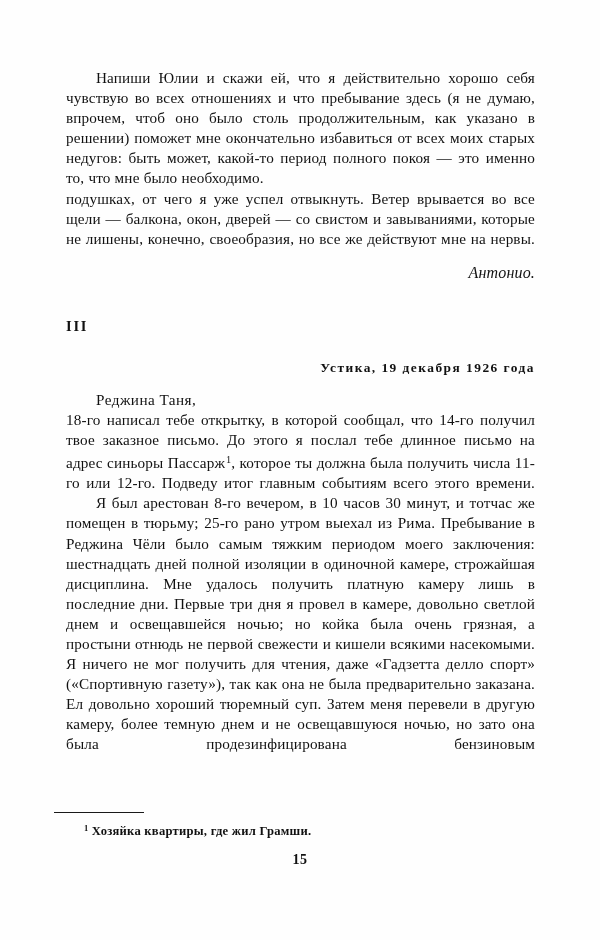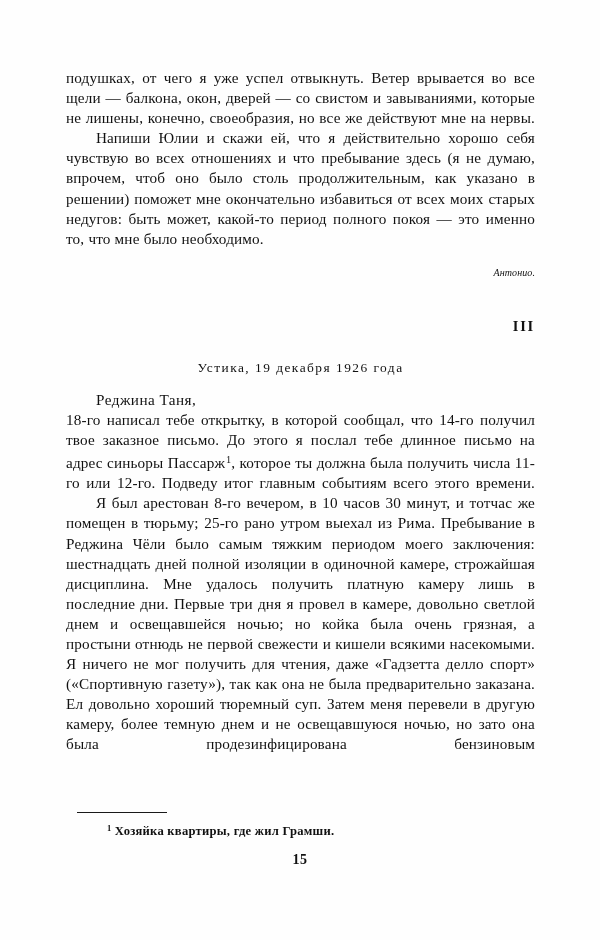--- a/index.html
+++ b/index.html
@@ -48,60 +48,60 @@
   }
 
   p.para.last-justify {
     text-align: justify;
     text-align-last: justify;
   }
 
   .signature {
     margin: 0;
     margin-top: 14px;
-    font-size: 10px;
+    font-size: 16px;
     line-height: 20.1px;
     text-align: right;
     font-style: italic;
     letter-spacing: 0.01em;
   }
 
   .section-number {
     margin: 0;
-    text-align: right;
+    text-align: left;
     font-size: 14.5px;
     font-weight: bold;
     letter-spacing: 0.12em;
     line-height: 20px;
   }
 
   .dateline {
     margin: 0;
-    text-align: center;
+    text-align: right;
     font-size: 13.4px;
-    font-weight: normal;
+    font-weight: bold;
     letter-spacing: 0.11em;
     line-height: 20px;
   }
 
   .salutation {
     margin: 0;
     font-size: 15.2px;
     line-height: 20.1px;
     text-indent: 30px;
     letter-spacing: 0.03em;
   }
 
   .gap-sm  { height: 12px; }
   .gap-md  { height: 33px; }
   .gap-lg  { height: 22px; }
 
   .footnote-zone {
     position: absolute;
-    left: 77px;
+    left: 54px;
     top: 812px;
     width: 469px;
   }
 
   .footnote-rule {
     width: 90px;
     height: 0;
     border-top: 1.6px solid #1a1a1a;
     margin: 0 0 7px 0;
   }
@@ -139,23 +139,23 @@
     letter-spacing: 0.04em;
   }
 </style>
 </head>
 <body>
 
 <div class="page">
 
   <div class="text-block">
 
+    <p class="para">Напиши Юлии и скажи ей, что я действительно хорошо себя чувствую во всех отношениях и что пребывание здесь (я не думаю, впрочем, чтоб оно было столь продолжительным, как указано в решении) поможет мне окончательно избавиться от всех моих старых недугов: быть может, какой-то период полного покоя — это именно то, что мне было необходимо.</p>
+
     <p class="para no-indent last-justify">подушках, от чего я уже успел отвыкнуть. Ветер врывается во все щели — балкона, окон, дверей — со свистом и завываниями, которые не лишены, конечно, своеобразия, но все же действуют мне на нервы.</p>
-
-    <p class="para">Напиши Юлии и скажи ей, что я действительно хорошо себя чувствую во всех отношениях и что пребывание здесь (я не думаю, впрочем, чтоб оно было столь продолжительным, как указано в решении) поможет мне окончательно избавиться от всех моих старых недугов: быть может, какой-то период полного покоя — это именно то, что мне было необходимо.</p>
 
 
     <p class="signature">Антонио.</p>
 
     <div class="gap-md"></div>
 
     <p class="section-number">III</p>
 
     <div class="gap-lg"></div>
 

